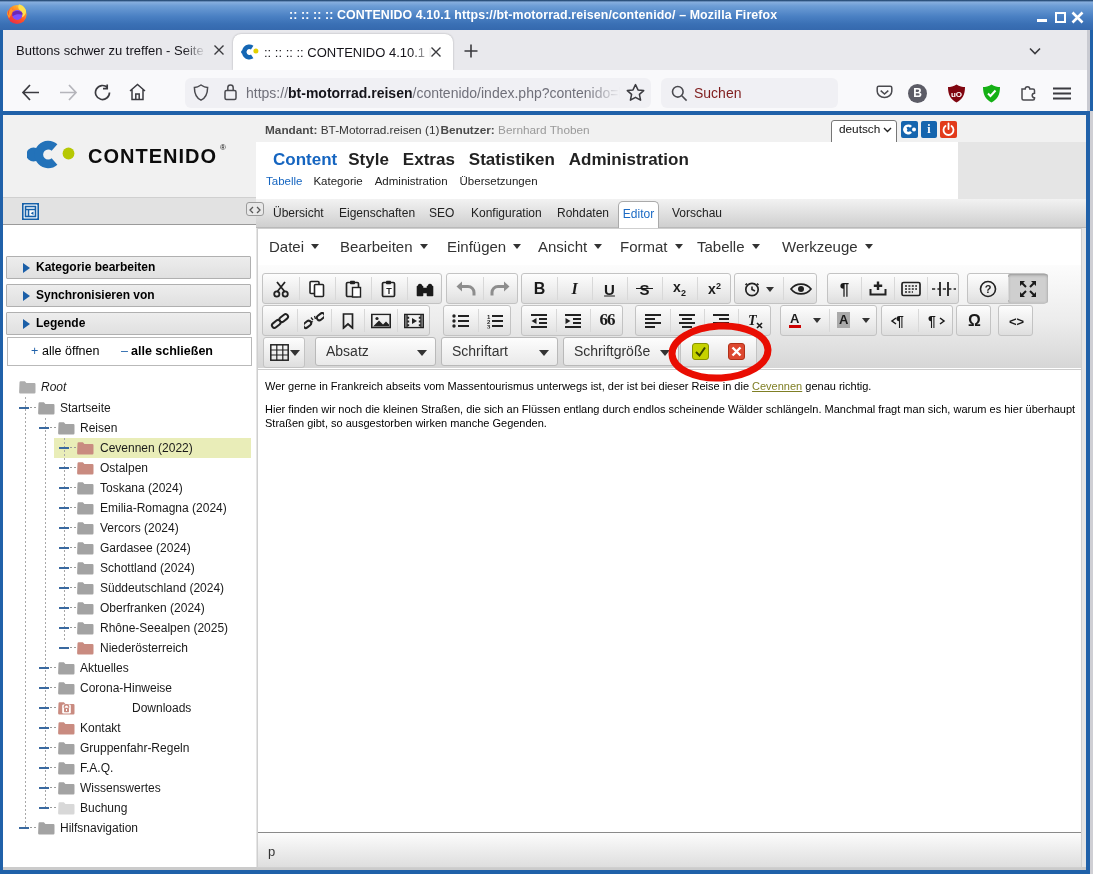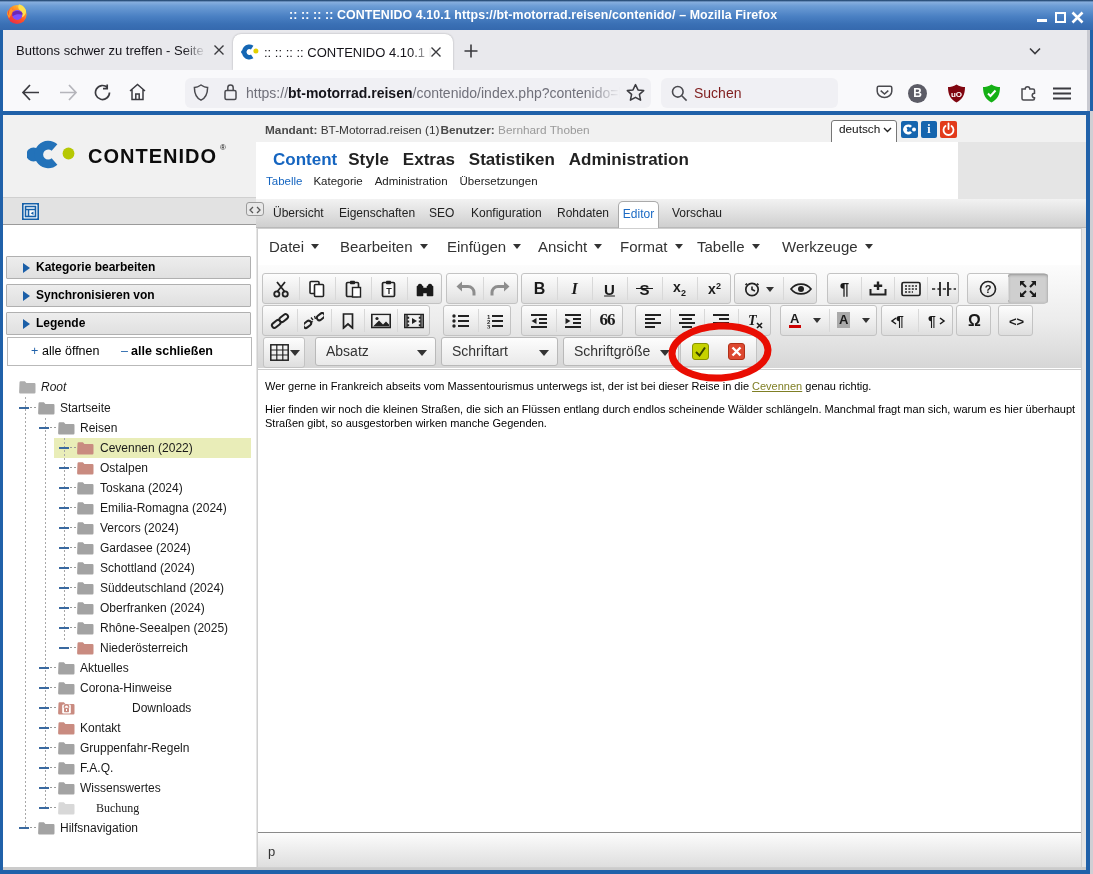--- a/index.html
+++ b/index.html
@@ -337,21 +337,21 @@
       <div class="hdash-g" style="left:50px; top:417px; width:7px;"></div>
       <div class="abs" style="left:58px; top:411px;"><svg width="17" height="14" viewBox="0 0 17 14">
             <path d="M0.5 2.5 a1.2 1.2 0 0 1 1.2 -1.2 h4.2 l1.5 1.8 h8 a1.1 1.1 0 0 1 1.1 1.1 v8 a1.2 1.2 0 0 1 -1.2 1.2 h-14 a1.2 1.2 0 0 1 -1.2 -1.2 Z" fill="#a3a3a3"></path>
           </svg></div>
       <div class="trow" style="left:80px; top:408px; ">Wissenswertes</div>
       <div class="hdash-b" style="left:39px; top:437px; width:10px;"></div>
       <div class="hdash-g" style="left:50px; top:437px; width:7px;"></div>
       <div class="abs" style="left:58px; top:431px;"><svg width="17" height="14" viewBox="0 0 17 14">
             <path d="M0.5 2.5 a1.2 1.2 0 0 1 1.2 -1.2 h4.2 l1.5 1.8 h8 a1.1 1.1 0 0 1 1.1 1.1 v8 a1.2 1.2 0 0 1 -1.2 1.2 h-14 a1.2 1.2 0 0 1 -1.2 -1.2 Z" fill="#d8d8d8"></path>
           </svg></div>
-      <div class="trow" style="left:96px; top:428px;font-family:Liberation Serif, serif; ">Buchung</div>
+      <div class="trow" style="left:80px; top:428px; ">Buchung</div>
       <div class="hdash-b" style="left:19px; top:457px; width:10px;"></div>
       <div class="hdash-g" style="left:30px; top:457px; width:7px;"></div>
       <div class="abs" style="left:38px; top:451px;"><svg width="17" height="14" viewBox="0 0 17 14">
             <path d="M0.5 2.5 a1.2 1.2 0 0 1 1.2 -1.2 h4.2 l1.5 1.8 h8 a1.1 1.1 0 0 1 1.1 1.1 v8 a1.2 1.2 0 0 1 -1.2 1.2 h-14 a1.2 1.2 0 0 1 -1.2 -1.2 Z" fill="#a3a3a3"></path>
           </svg></div>
       <div class="trow" style="left:60px; top:448px; ">Hilfsnavigation</div>
     </div>
   </div>
 
   <div class="abs" id="rightpanel">

